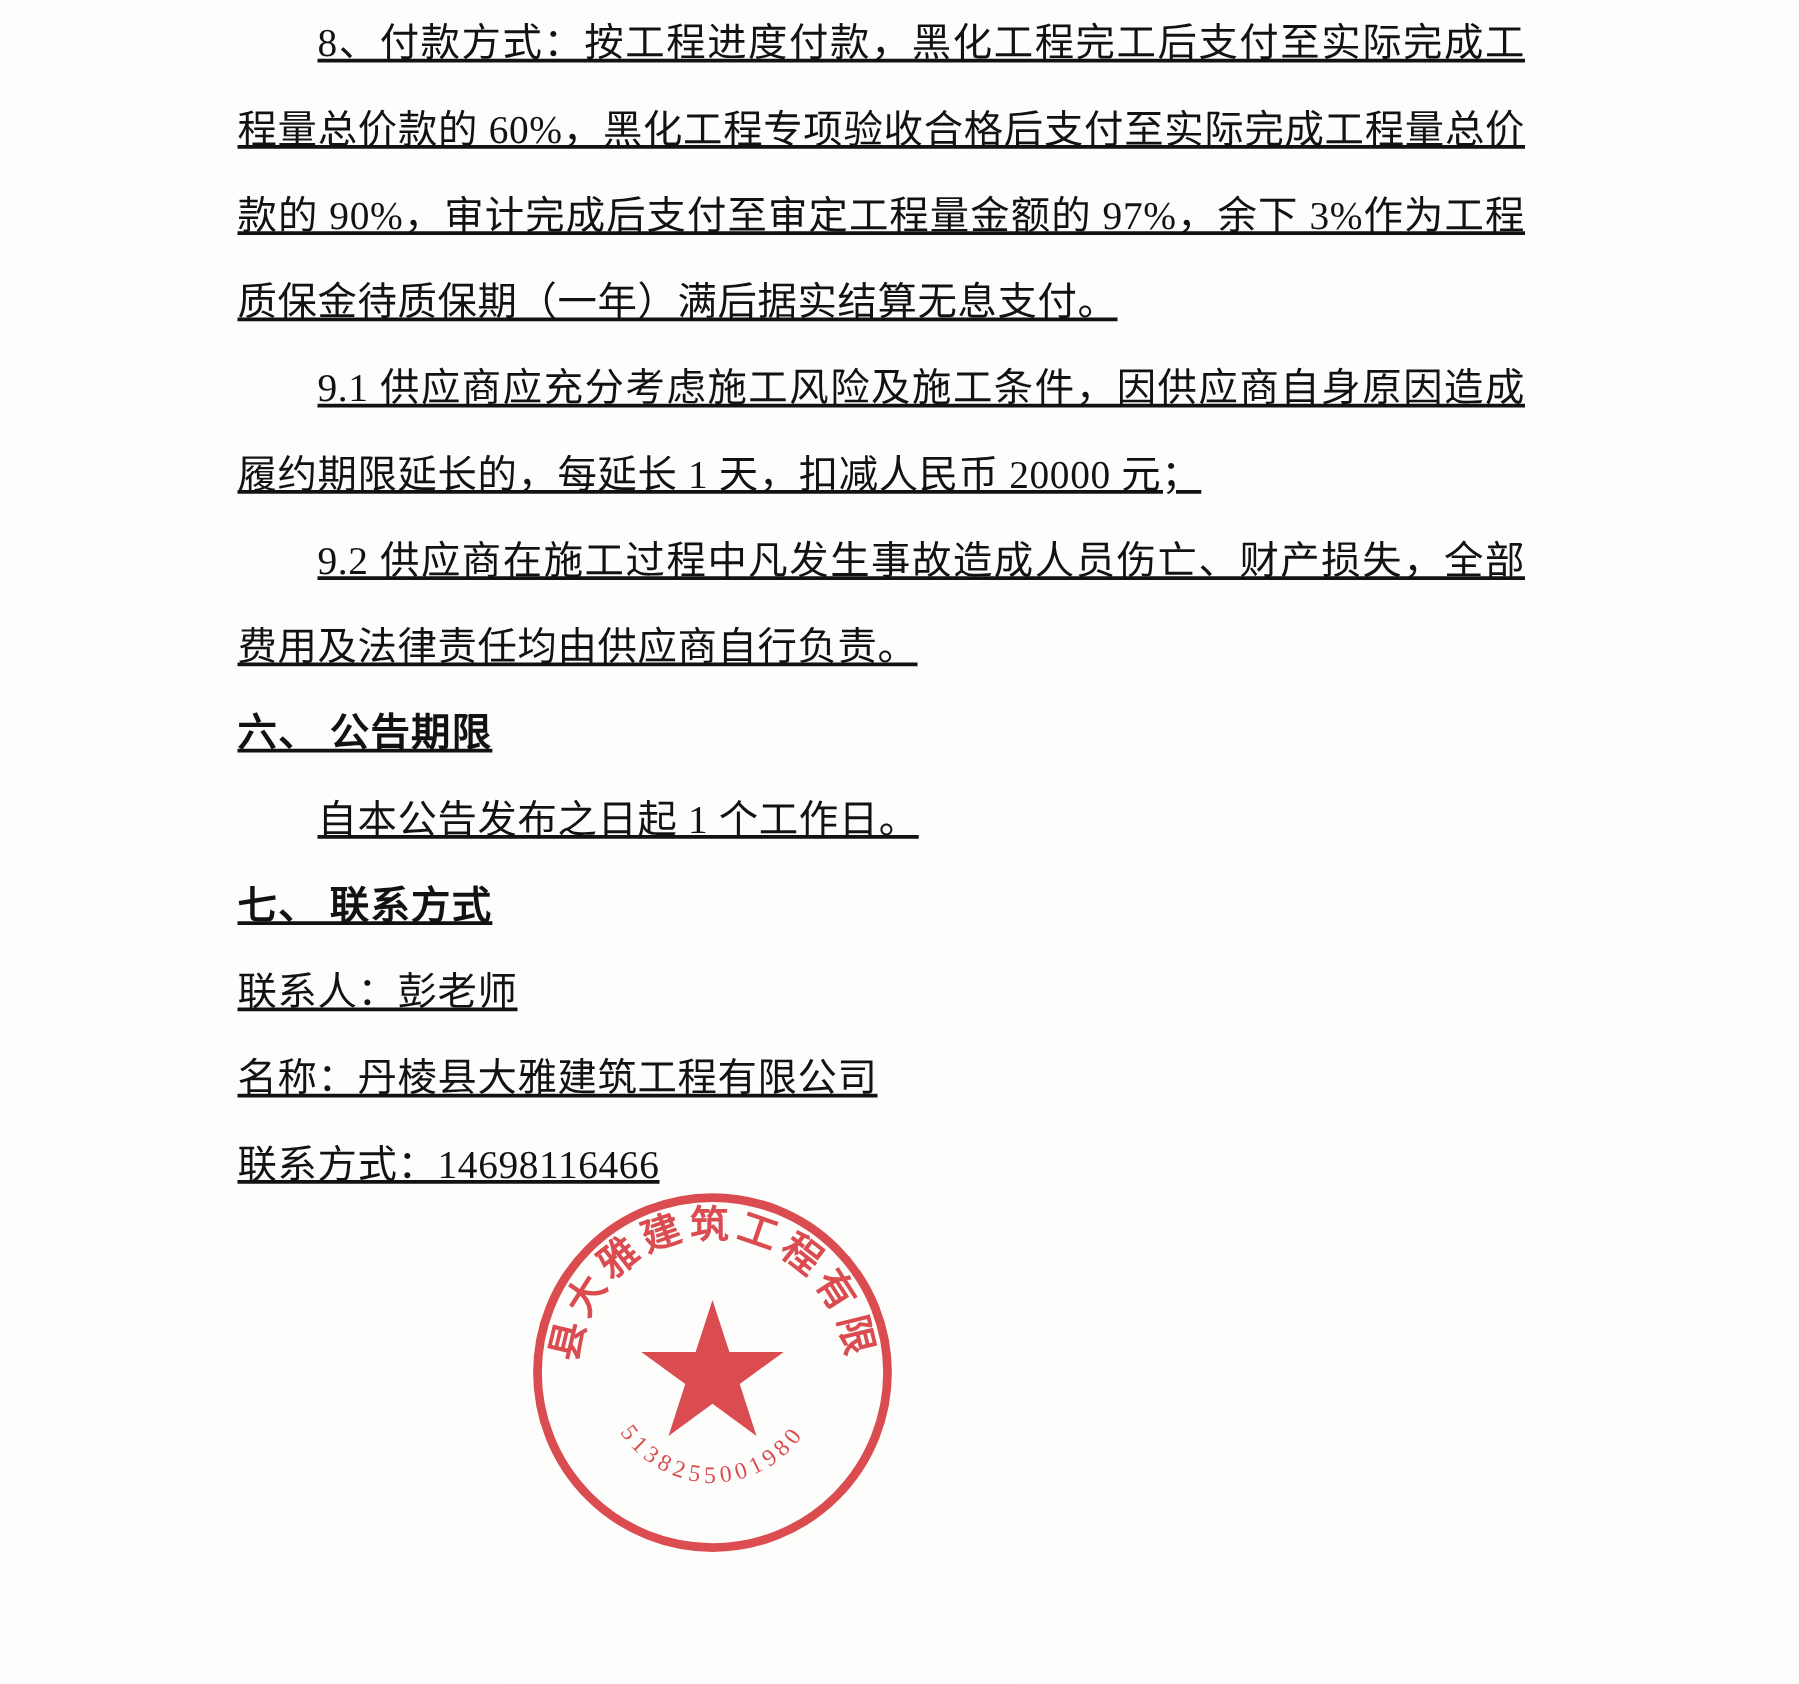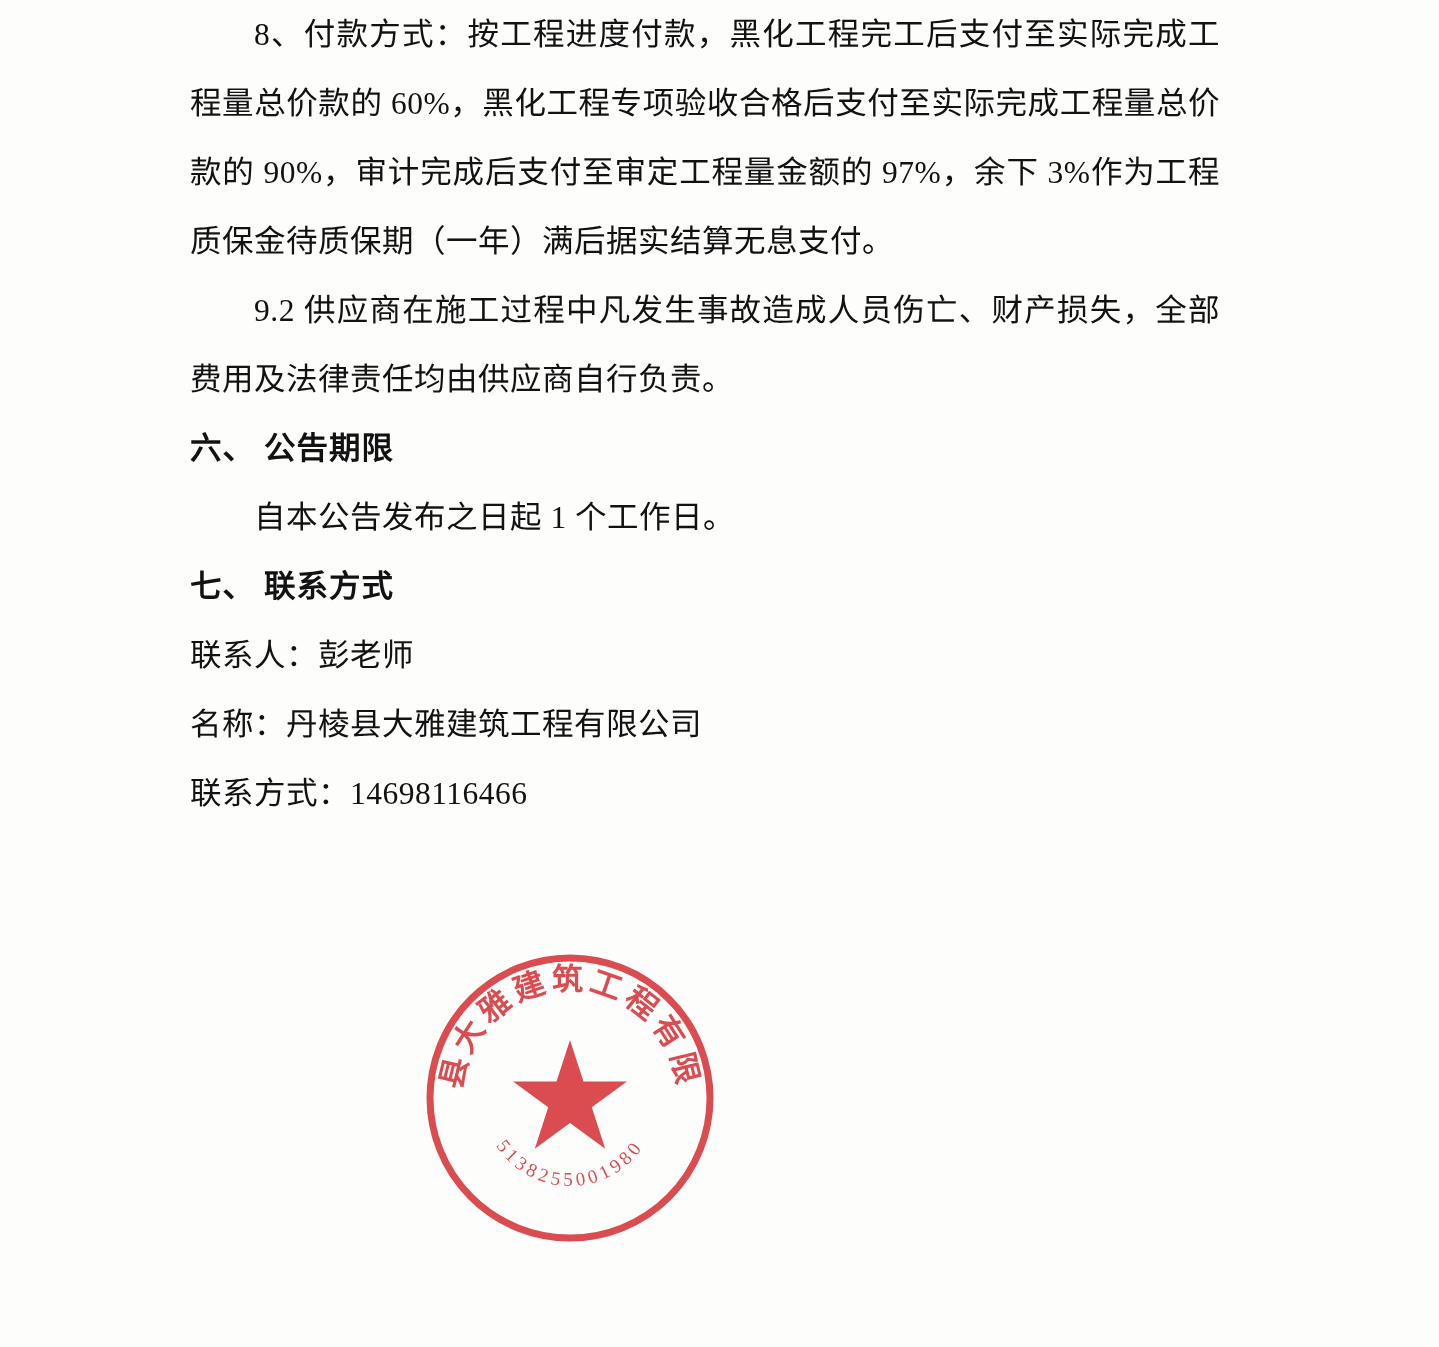--- a/index.html
+++ b/index.html
@@ -23,20 +23,21 @@
     width: 1030px;
   }
   p {
     margin: 0;
     font-size: 31.5px;
     line-height: 69px;
     letter-spacing: 0.5px;
     text-align: justify;
     text-justify: inter-ideograph;
     color: #121212;
+    text-decoration: underline;
   }
   p.indent {
     text-indent: 64px;
   }
   p.heading {
     font-weight: bold;
     letter-spacing: 1px;
   }
   p.heading-sp {
     font-weight: bold;
@@ -52,20 +53,21 @@
   }
   .seal svg { display: block; }
 </style>
 </head>
 <body>
 
 <div id="page">
 
   <div class="doc-body">
     <p class="indent">8、付款方式：按工程进度付款，黑化工程完工后支付至实际完成工程量总价款的 60%，黑化工程专项验收合格后支付至实际完成工程量总价款的 90%，审计完成后支付至审定工程量金额的 97%，余下 3%作为工程质保金待质保期（一年）满后据实结算无息支付。</p>
+    <p class="indent">9.1 供应商应充分考虑施工风险及施工条件，因供应商自身原因造成履约期限延长的，每延长 1 天，扣减人民币 20000 元；</p>
     <p class="indent">9.2 供应商在施工过程中凡发生事故造成人员伤亡、财产损失，全部费用及法律责任均由供应商自行负责。</p>
     <p class="heading-sp">六、 公告期限</p>
     <p class="indent">自本公告发布之日起 1 个工作日。</p>
     <p class="heading-sp">七、 联系方式</p>
     <p>联系人：彭老师</p>
     <p>名称：丹棱县大雅建筑工程有限公司</p>
     <p>联系方式：14698116466</p>
   </div>
 
   <div class="seal">

